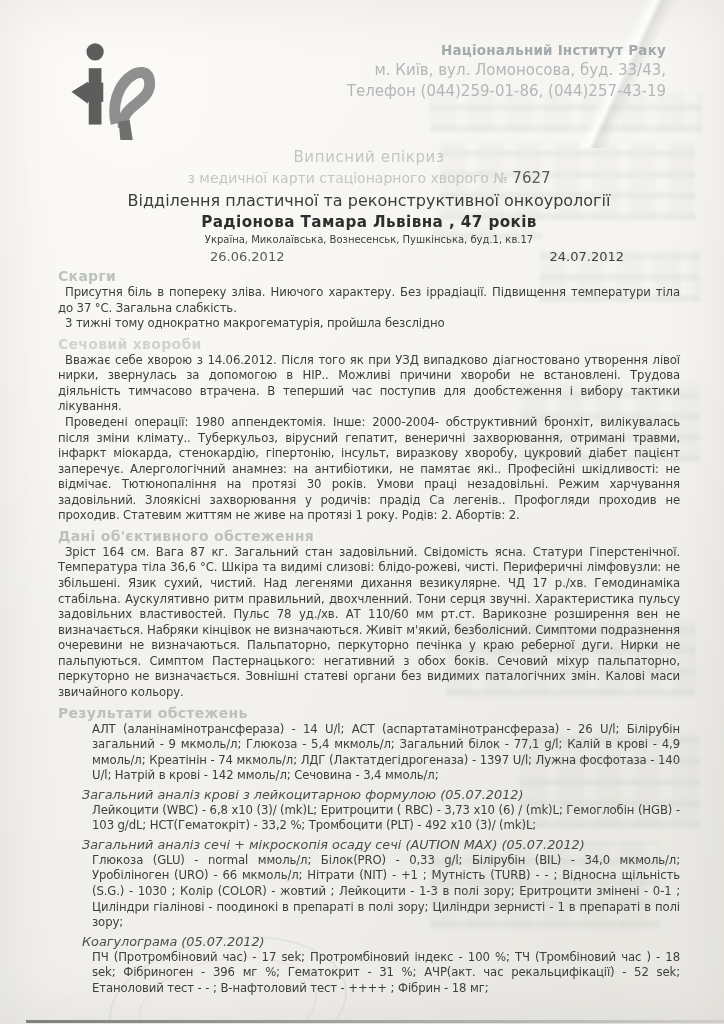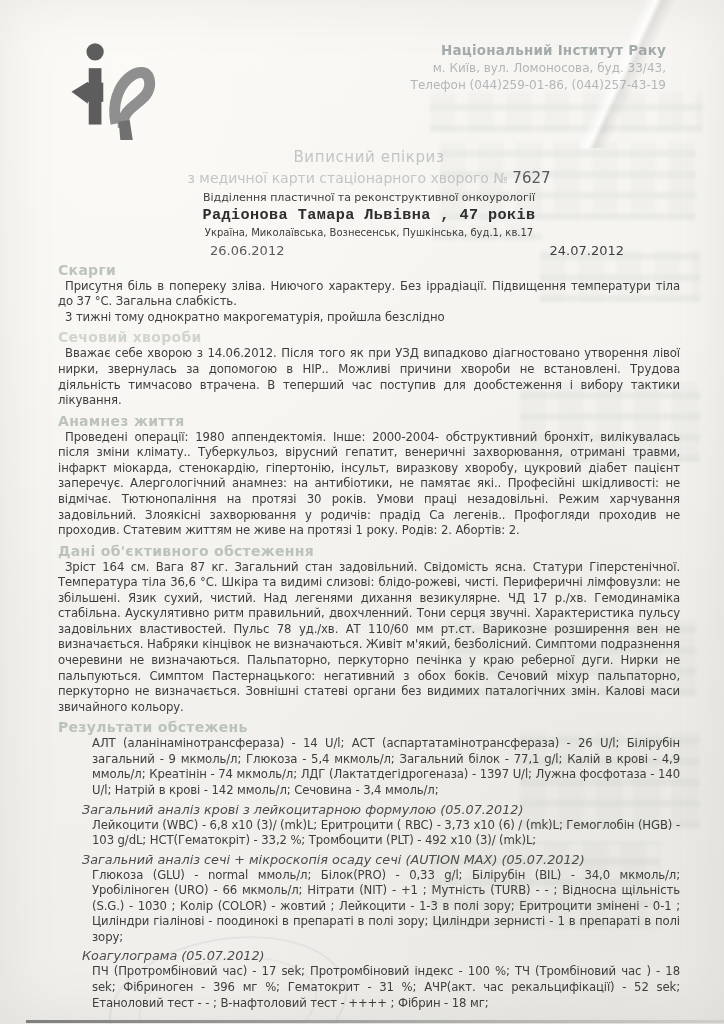--- a/index.html
+++ b/index.html
@@ -12,29 +12,29 @@
     font-family:"DejaVu Sans",sans-serif;color:#3e3e3e;
     box-shadow:inset 0 0 60px rgba(120,118,110,.12);
   }
   .content{position:relative;padding:38px 44px 0 58px;z-index:3;}
 
   
   .hdr{position:relative;height:98px;}
   .logo{position:absolute;left:12px;top:2px;}
   .inst{position:absolute;right:14px;top:4px;text-align:right;}
   .inst-name{font-size:13.5px;font-weight:bold;color:#8f989a;letter-spacing:.2px;opacity:.8;}
-  .inst-line{font-size:12px;color:#a6acae;margin-top:3px;opacity:.85;margin-left:40px;}
+  .inst-line{font-size:15px;color:#a6acae;margin-top:3px;opacity:.85;margin-left:40px;}
 
   
   .titles{text-align:center;margin-top:12px;line-height:1.25;}
   .doc-title{font-size:15px;color:#b9beba;letter-spacing:.6px;opacity:.85;}
   .card-line{font-size:14px;color:#bcc1bd;margin-top:2px;opacity:.9;}
   .card-no{color:#4a4a4a;font-size:15px;opacity:1;}
-  .dept{font-size:11px;color:#3c3c3c;margin-top:3px;}
-  .patient{font-size:15.2px;font-weight:bold;color:#2e2e2e;letter-spacing:.4px;margin-top:2px;font-family:Liberation Mono, monospace;}
+  .dept{font-size:16px;color:#3c3c3c;margin-top:3px;}
+  .patient{font-size:15.2px;font-weight:bold;color:#2e2e2e;letter-spacing:.4px;margin-top:2px;}
   .addr{font-size:10px;color:#3c3c3c;margin-top:2px;}
   .dates{display:flex;justify-content:space-between;padding:3px 56px 0 152px;font-size:13px;}
   .date-l{color:#5a5a5a;}
   .date-r{color:#3f3f3f;}
 
   
   .sec{font-size:14px;font-weight:bold;color:#b6bdb6;letter-spacing:.3px;margin:4px 0 1px 0;opacity:.9;}
   .sec.faded{opacity:.6;}
   .bt{font-size:11.7px;line-height:1.33;letter-spacing:-0.12px;text-align:justify;margin:0;text-indent:7px;color:#3e3e3e;}
   .subhead{font-size:12.8px;font-style:italic;font-weight:normal;color:#4c4c4c;margin:3px 0 1px 24px;letter-spacing:0;}
@@ -113,21 +113,20 @@
       <p class="bt">Присутня біль в попереку зліва. Ниючого характеру. Без іррадіації. Підвищення температури тіла до 37 °С. Загальна слабкість.</p>
       <p class="bt">3 тижні тому однократно макрогематурія, пройшла безслідно</p>
     </section>
 
     <section>
       <h2 class="sec faded">Сечовий хвороби</h2>
       <p class="bt">Вважає себе хворою з 14.06.2012. Після того як при УЗД випадково діагностовано утворення лівої нирки, звернулась за допомогою в НІР.. Можливі причини хвороби не встановлені. Трудова діяльність тимчасово втрачена. В теперший час поступив для дообстеження і вибору тактики лікування.</p>
     </section>
 
     <section>
-      <h2 class="sec">Анамнез життя</h2>
       <p class="bt">Проведені операції: 1980 аппендектомія. Інше: 2000-2004- обструктивний бронхіт, вилікувалась після зміни клімату.. Туберкульоз, вірусний гепатит, венеричні захворювання, отримані травми, інфаркт міокарда, стенокардію, гіпертонію, інсульт, виразкову хворобу, цукровий діабет пацієнт заперечує. Алергологічний анамнез: на антибіотики, не памятає які.. Професійні шкідливості:  не відмічає. Тютюнопаління на протязі 30 років. Умови праці незадовільні. Режим харчування задовільний. Злоякісні захворювання у родичів: прадід Са легенів.. Профогляди проходив не проходив. Статевим життям не живе на протязі 1 року. Родів: 2. Абортів: 2.</p>
     </section>
 
     <section>
       <h2 class="sec">Дані об'єктивного обстеження</h2>
       <p class="bt">Зріст 164 см. Вага 87 кг. Загальний стан задовільний. Свідомість ясна. Статури Гіперстенічної. Температура тіла 36,6 °С. Шкіра та видимі слизові: блідо-рожеві, чисті. Периферичні лімфовузли: не збільшені. Язик сухий, чистий. Над легенями дихання везикулярне. ЧД 17 р./хв. Гемодинаміка стабільна. Аускулятивно ритм правильний, двохчленний. Тони серця звучні. Характеристика пульсу задовільних властивостей. Пульс 78 уд./хв. АТ 110/60 мм рт.ст. Варикозне розширення вен не визначається. Набряки кінцівок не визначаються. Живіт м'який, безболісний. Симптоми подразнення очеревини не визначаються. Пальпаторно, перкуторно печінка у краю реберної дуги. Нирки не пальпуються. Симптом Пастернацького: негативний з обох боків. Сечовий міхур пальпаторно, перкуторно не визначається. Зовнішні статеві органи без видимих паталогічних змін. Калові маси звичайного кольору.</p>
     </section>
 
     <section>
       <h2 class="sec">Результати обстежень</h2>

